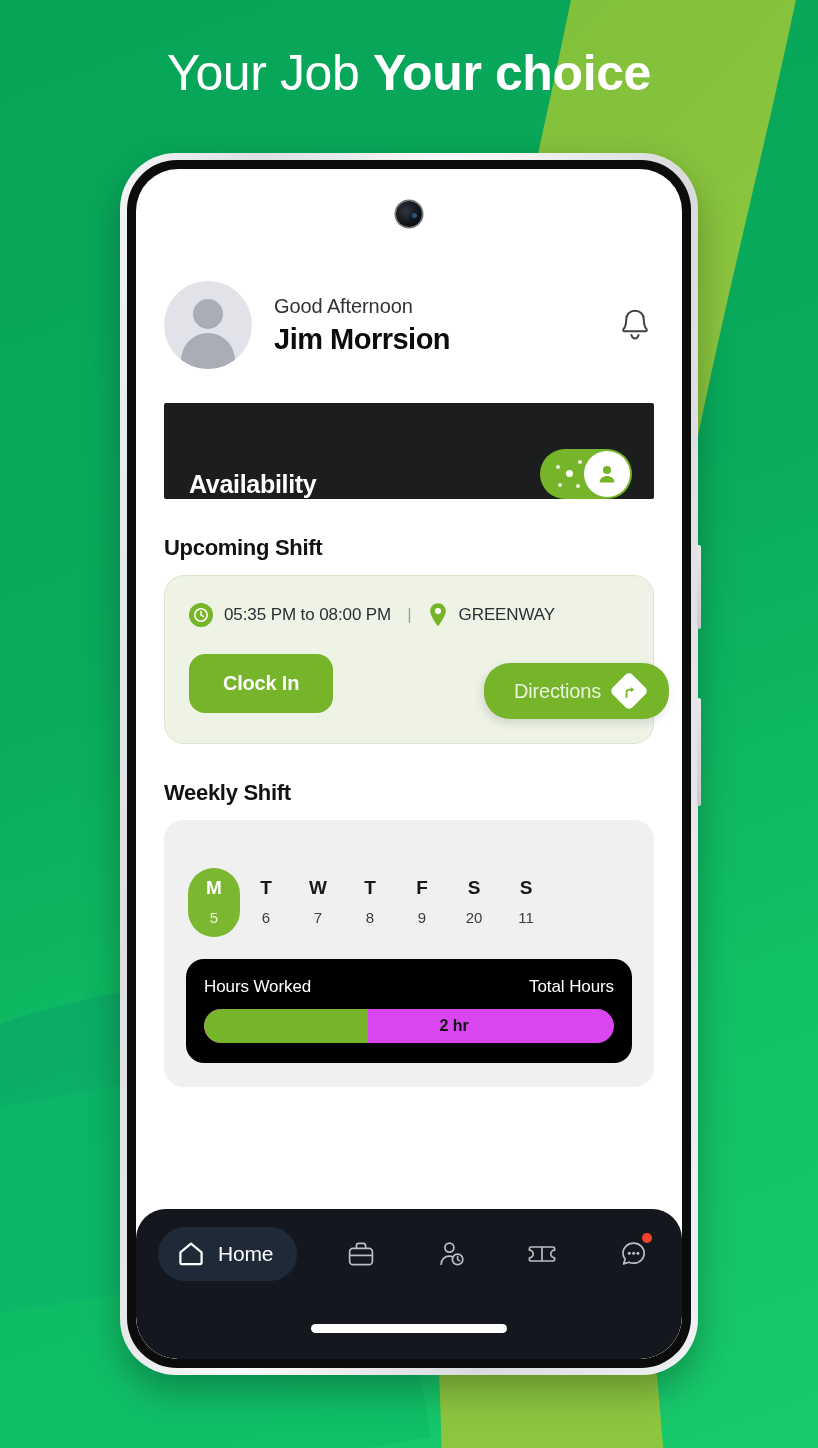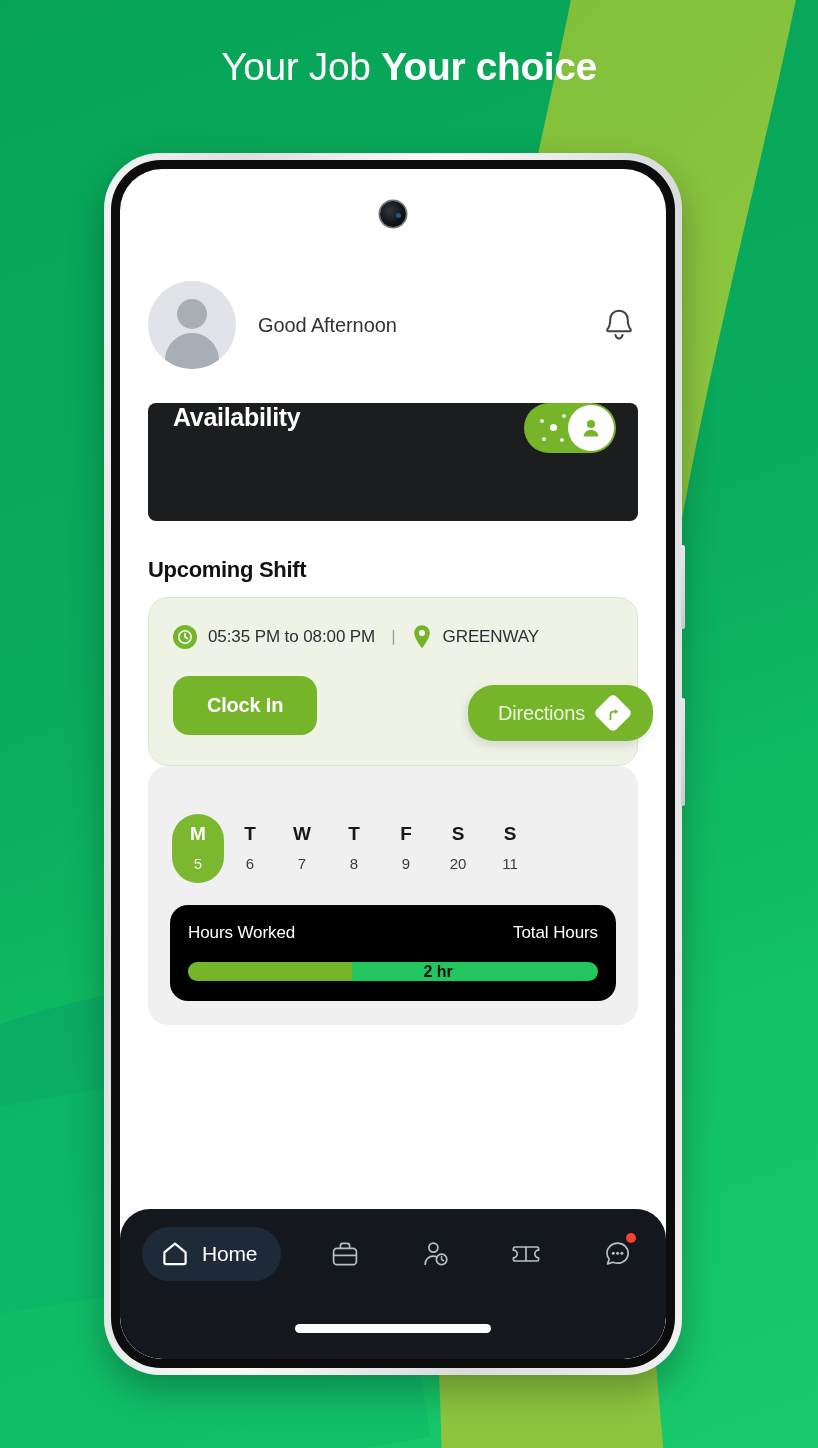--- a/index.html
+++ b/index.html
@@ -36,31 +36,31 @@
     transform: rotate(-10deg);
   }
   
   .swoosh { position: absolute; inset: 0; }
   
   .headline {
     position: absolute;
     top: 46px; left: 0; width: 818px;
     text-align: center;
     color: #ffffff;
-    font-size: 39px;
+    font-size: 50px;
     letter-spacing: -0.4px;
     line-height: 1.1;
     white-space: nowrap;
   }
   .headline .light { font-weight: 400; }
   .headline .bold { font-weight: 700; }
   
   .phone-outer {
     position: absolute;
-    left: 104px; top: 153px;
+    left: 120px; top: 153px;
     width: 578px; height: 1222px;
     border-radius: 56px;
     background: linear-gradient(100deg,#f3f4f5 0%, #dcdedf 18%, #fbfbfb 42%, #d8dadb 72%, #f1f2f3 100%);
     box-shadow: 0 16px 36px rgba(0,0,0,0.28);
     padding: 7px;
   }
   .phone-mid {
     width: 100%; height: 100%;
     border-radius: 50px;
     background: #0c0c0c;
@@ -132,24 +132,24 @@
     letter-spacing: -0.1px;
   }
   .uname {
     font-size: 29px; font-weight: 700; color: #0b0c0e;
     letter-spacing: -0.5px; margin-top: 5px;
   }
   .bell { width: 34px; height: 38px; flex: 0 0 auto; margin-right: 2px; }
   
   .avail-card {
     margin-top: 34px;
-    height: 118px;
-    border-radius: 8px;
+    height: 96px;
+    border-radius: 2px;
     background: #1b1d1f;
-    display: flex; align-items: flex-start; justify-content: space-between;
+    display: flex; align-items: flex-end; justify-content: space-between;
     padding: 0 22px 0 25px;
   }
   .avail-label {
     color: #ffffff; font-size: 25px; font-weight: 700; letter-spacing: -0.3px;
   }
   .toggle {
     position: relative;
     width: 92px; height: 50px; border-radius: 25px;
     background: #76b52a;
     display: flex; align-items: center; justify-content: flex-end;
@@ -282,25 +282,25 @@
     margin-top: 22px;
     background: #000000;
     border-radius: 18px;
     padding: 18px 18px 20px 18px;
   }
   .hours-head {
     display: flex; align-items: center; justify-content: space-between;
     color: #ffffff; font-size: 17px; letter-spacing: -0.1px;
   }
   .bar-track {
-    margin-top: 19px;
+    margin-top: 12px;
     position: relative;
-    height: 19px;
+    height: 34px;
     border-radius: 17px;
-    background: #22c55e;
+    background: #d946ef;
     overflow: hidden;
   }
   .bar-fill {
     position: absolute; left: 0; top: 0; bottom: 0;
     background: #76b52a;
     border-radius: 17px 0 0 17px;
   }
   .bar-label {
     position: absolute; inset: 0;
     display: flex; align-items: center; justify-content: center;
@@ -385,20 +385,21 @@
 
         <div class="app">
 
           <div class="profile-row">
             <div class="avatar">
               <div class="head"></div>
               <div class="body"></div>
             </div>
             <div class="greet-wrap">
               <div class="greet">Good Afternoon</div>
+              <div class="uname">Jim Morrsion</div>
             </div>
             <svg class="bell" viewBox="0 0 32 36" fill="none">
               <path d="M16 4.5c-5 0-8.3 3.6-8.3 8.1 0 5-1 7.4-2.6 9.3-.7.8-.2 2.1.9 2.1h20c1.1 0 1.6-1.3.9-2.1-1.6-1.9-2.6-4.3-2.6-9.3 0-4.5-3.3-8.1-8.3-8.1z" stroke="#3f4247" stroke-width="1.9" stroke-linejoin="round"></path>
               <path d="M12.6 27.5c.5 2 1.8 3.2 3.4 3.2s2.9-1.2 3.4-3.2" stroke="#3f4247" stroke-width="1.9" stroke-linecap="round"></path>
             </svg>
           </div>
 
           <div class="avail-card">
             <div class="avail-label">Availability</div>
             <div class="toggle">
@@ -440,20 +441,21 @@
               <span>Directions</span>
               <span class="dir-diamond">
                 <svg width="17" height="17" viewBox="0 0 17 17">
                   <path d="M6 14V9.2c0-1.6 1.3-2.8 2.9-2.8h3.6" stroke="#76b52a" stroke-width="1.8" fill="none" stroke-linecap="round" stroke-linejoin="round"></path>
                   <path d="M10.3 3.7l3 2.7-3 2.7z" fill="#76b52a"></path>
                 </svg>
               </span>
             </button>
           </div>
 
+          <div class="sec-title">Weekly Shift</div>
           <div class="week-card">
             <div class="days">
               <div class="day active">
                 <div class="dow">M</div>
                 <div class="dnum">5</div>
               </div>
               <div class="day">
                 <div class="dow">T</div>
                 <div class="dnum">6</div>
               </div>

